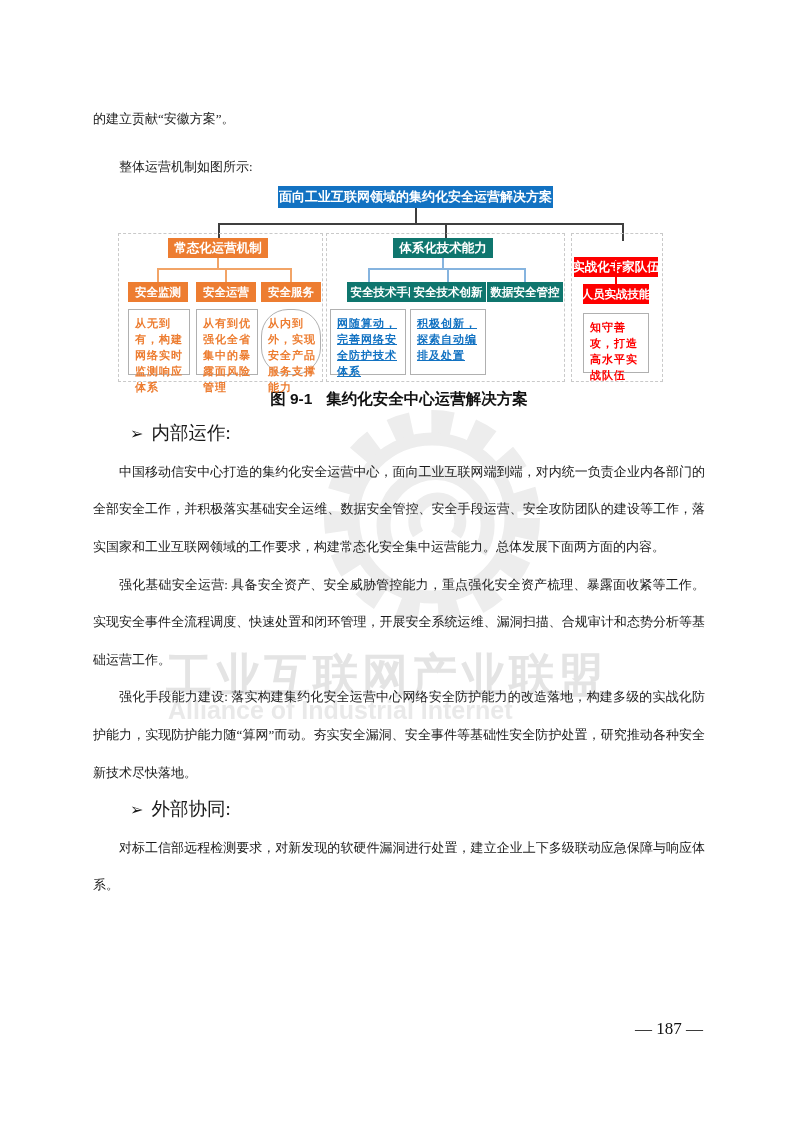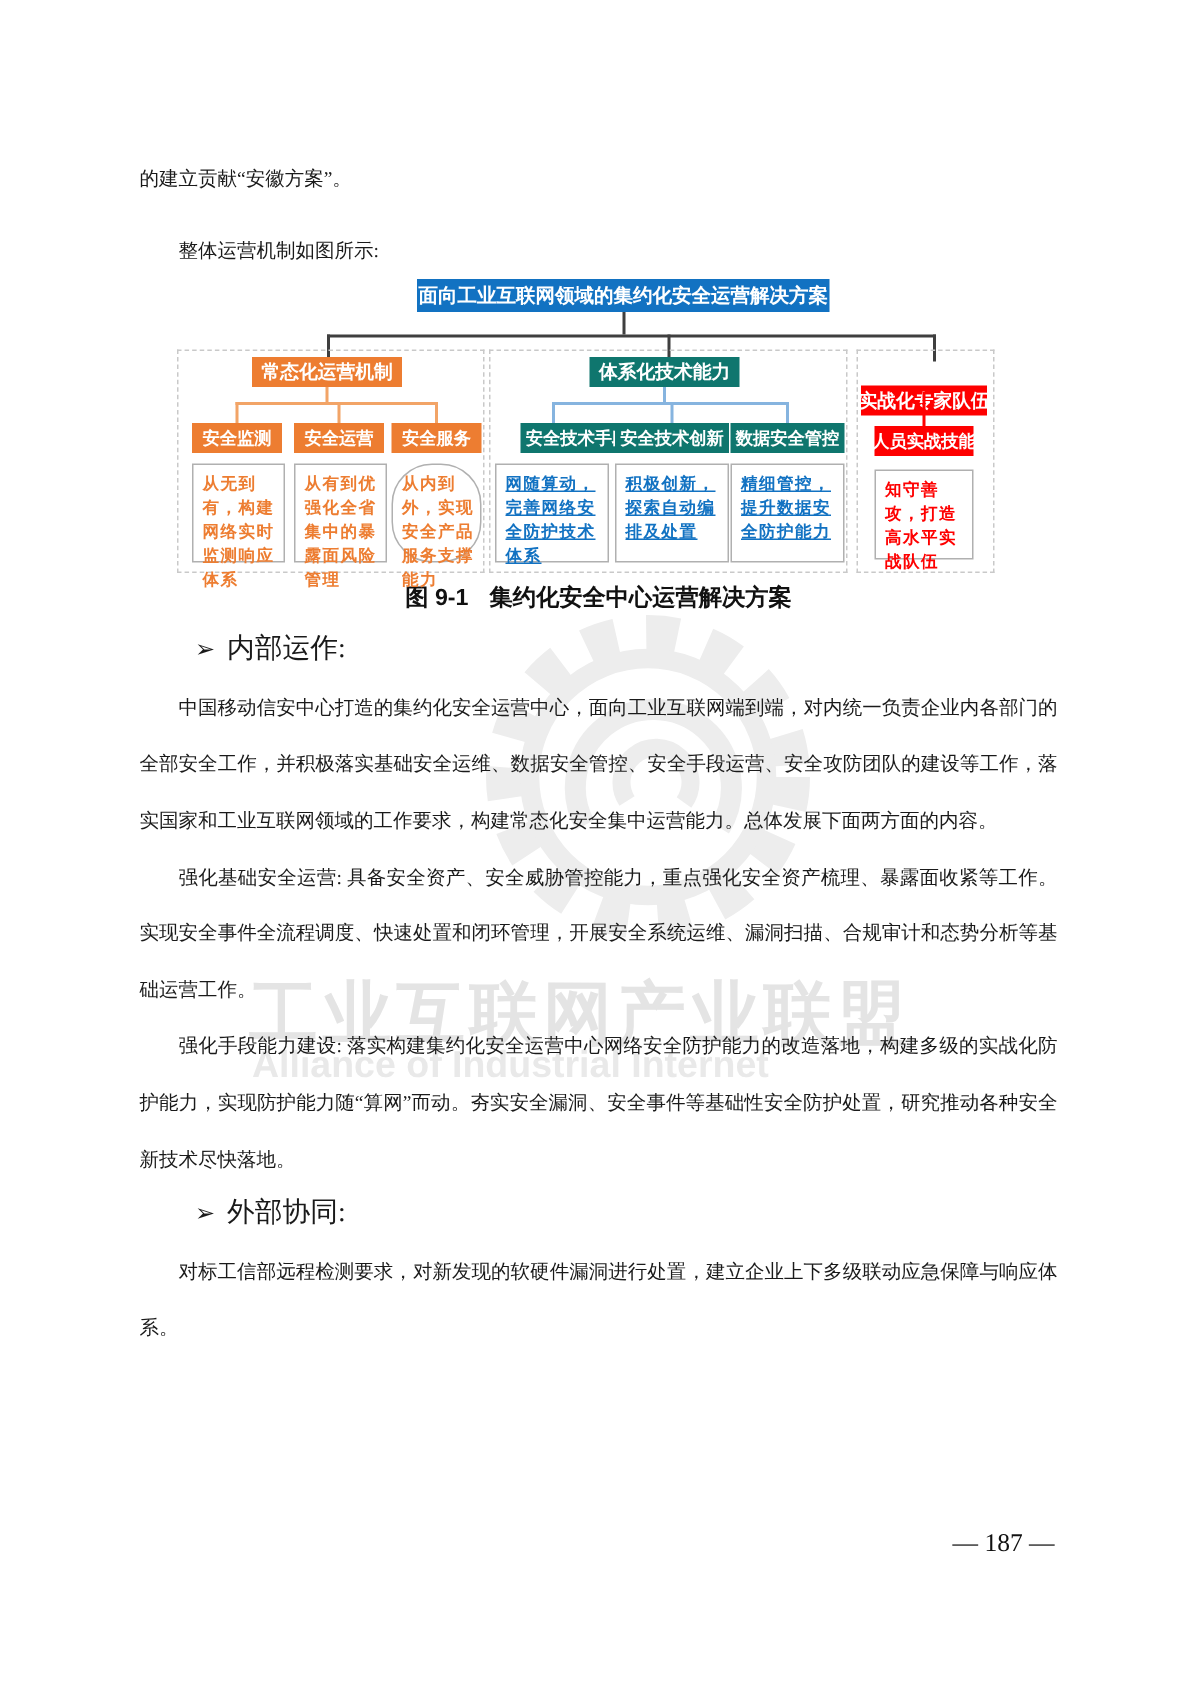--- a/index.html
+++ b/index.html
@@ -126,21 +126,20 @@
       <div class="vline lv-blue" style="left:349px; top:73px; height:10px;"></div>
       <div class="hline lv-blue" style="left:275px; top:83px; width:158px;"></div>
       <div class="vline lv-blue" style="left:275px; top:83px; height:14px;"></div>
       <div class="vline lv-blue" style="left:354px; top:83px; height:14px;"></div>
       <div class="vline lv-blue" style="left:431px; top:83px; height:14px;"></div>
       <div class="node child-node g-blue" style="left:254px; top:97px; width:76px;">安全技术手段</div>
       <div class="node child-node g-blue" style="left:317px; top:97px; width:76px;">安全技术创新</div>
       <div class="node child-node g-blue" style="left:394px; top:97px; width:76px;">数据安全管控</div>
       <div class="desc-box t-blue" style="left:237px; width:76px;">网随算动，完善网络安全防护技术体系</div>
       <div class="desc-box t-blue" style="left:317px; width:76px;">积极创新，探索自动编排及处置</div>
-      <div class="desc-box t-blue" style="left:394px; width:76px;">精细管控，提升数据安全防护能力</div>
 
       <div class="node hdr-node g-red" style="left:481px; top:72px; width:84px;">实战化专家队伍</div>
       <div class="vline lv-red" style="left:522px; top:76px; height:23px;"></div>
       <div class="node child-node g-red" style="left:490px; top:99px; width:66px;">人员实战技能</div>
       <div class="desc-box t-red" style="left:490px; top:128px; height:60px; width:66px;">知守善攻，打造高水平实战队伍</div>
     </div>
 
     <p class="caption">
       <span class="cap-label">图 9-1</span><span>集约化安全中心运营解决方案</span>
     </p>

